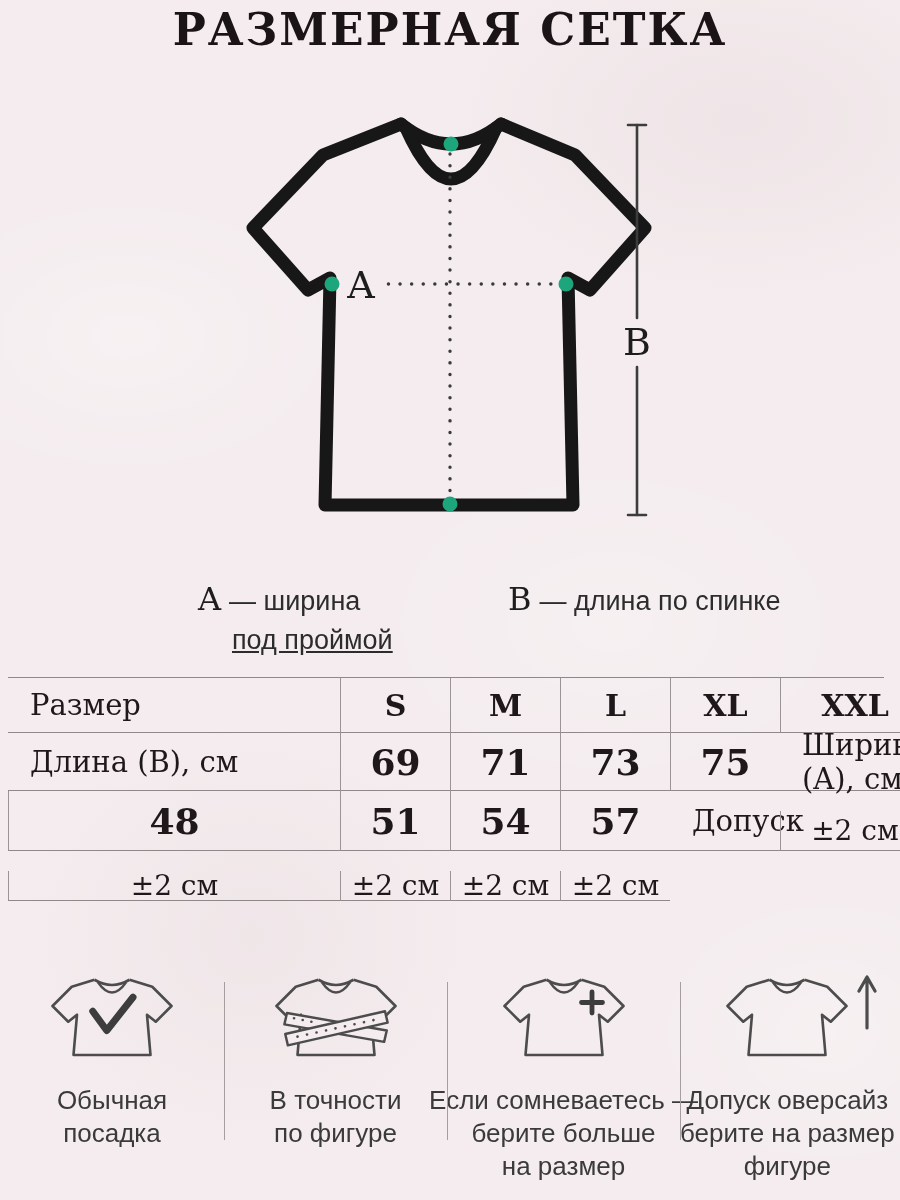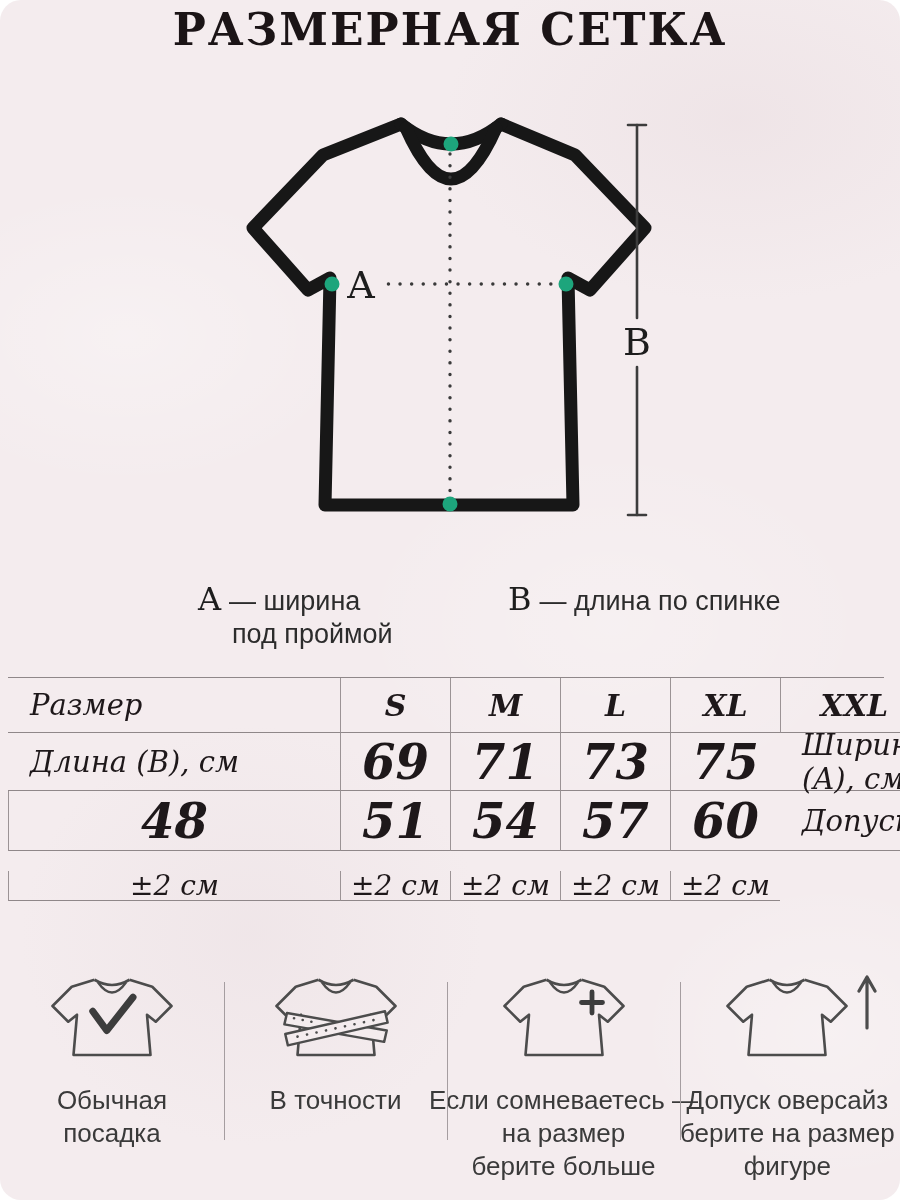--- a/index.html
+++ b/index.html
@@ -7,54 +7,52 @@
     position:relative;width:900px;height:1200px;overflow:hidden;
     background-color:#f4ecee;
     background-image:
       radial-gradient(ellipse 340px 220px at 14% 28%, rgba(255,255,255,.28), transparent 70%),
       radial-gradient(ellipse 420px 260px at 82% 10%, rgba(229,214,218,.35), transparent 70%),
       radial-gradient(ellipse 380px 260px at 68% 52%, rgba(255,255,255,.22), transparent 70%),
       radial-gradient(ellipse 330px 300px at 28% 78%, rgba(230,217,221,.32), transparent 70%),
       radial-gradient(ellipse 280px 220px at 92% 86%, rgba(255,255,255,.25), transparent 70%);
     font-family:"Liberation Sans","DejaVu Sans",sans-serif;
     color:#211b1d;
-    border-radius:21px;
   }
   .title{
     position:absolute;top:4px;left:0;width:100%;text-align:center;
     font-family:"DejaVu Serif","Liberation Serif",serif;
     font-size:44px;font-weight:600;letter-spacing:2px;color:#1b1416;
   }
   .diagram{position:absolute;left:228px;top:100px;}
 
   
   .legend-a{position:absolute;left:198px;top:580px;font-size:27px;color:#2c2c2c;}
   .legend-b{position:absolute;left:508px;top:580px;font-size:27px;color:#2c2c2c;}
   .legend-cap{font-family:"DejaVu Serif","Liberation Serif",serif;font-size:32px;margin-right:8px;color:#1d1d1d;}
-  .legend-a .l2{margin-left:34px;margin-top:1px;}
+  .legend-a .l2{margin-left:34px;margin-top:7px;text-decoration:underline;}
 
   
   .size-table{
     position:absolute;left:8px;top:677px;width:876px;
     display:grid;
     grid-template-columns:332px 110px 110px 110px 110px 1fr;
     grid-template-rows:55px 58px 60px 50px;
     border-top:1px solid #8f8789;
   }
   .tcell{
     display:flex;align-items:center;justify-content:center;
     border-bottom:1px solid #8f8789;
     font-family:"DejaVu Serif","Liberation Serif",serif;
     color:#1e181a;
-    font-style:italic;
   }
   .tcell.vline{border-left:1px solid #9b9395;}
   .tcell.rowlabel{justify-content:flex-start;padding-left:22px;font-size:29px;}
   .tcell.hsize{font-size:30px;font-weight:600;}
-  .tcell.num{font-size:48px;font-weight:600;}
+  .tcell.num{font-size:36px;font-weight:600;}
   .tcell.tol{font-size:28px;margin-top:20px;}
 
   
   .fit{position:absolute;left:0;top:960px;width:800px;height:230px;
        display:grid;grid-template-columns:224px 223px 233px 1fr;}
   .fit-cell{position:relative;display:flex;flex-direction:column;align-items:center;}
   .icon-box{height:104px;display:flex;align-items:center;justify-content:center;margin-top:4px;}
   .fit-label{margin-top:16px;text-align:center;font-size:26px;line-height:33px;color:#3a3a3a;white-space:nowrap;}
   .divider{position:absolute;top:22px;width:1px;height:158px;background:#a59da0;}
   .d1{left:224px;} .d2{left:447px;} .d3{left:680px;}
@@ -117,21 +115,20 @@
     <div class="tcell num vline">69</div>
     <div class="tcell num vline">71</div>
     <div class="tcell num vline">73</div>
     <div class="tcell num vline">75</div>
 
     <div class="tcell rowlabel">Ширина (A), см</div>
     <div class="tcell num vline">48</div>
     <div class="tcell num vline">51</div>
     <div class="tcell num vline">54</div>
     <div class="tcell num vline">57</div>
-    <div class="tcell num vline">60</div>
 
     <div class="tcell rowlabel">Допуск</div>
     <div class="tcell tol vline">±2 см</div>
     <div class="tcell tol vline">±2 см</div>
     <div class="tcell tol vline">±2 см</div>
     <div class="tcell tol vline">±2 см</div>
     <div class="tcell tol vline">±2 см</div>
   </div>
 
   <div class="fit">
@@ -158,36 +155,37 @@
           <path d="M 60 10 Q 80 22 100 10" fill="none" stroke="#4c4c4c" stroke-width="3"></path>
           <path d="M 64 13 Q 80 36 96 13" fill="none" stroke="#4c4c4c" stroke-width="3"></path>
           <path d="M 24 48 L 138 68 L 135 81 L 21 61 Z" fill="#f4ecee" stroke="#4c4c4c" stroke-width="2.8" stroke-linejoin="round"></path>
           <path d="M 32 54 L 52 58" fill="none" stroke="#4c4c4c" stroke-width="3" stroke-linecap="round" stroke-dasharray="0.1 10"></path>
           <path d="M 22 72 L 136 46 L 139 59 L 25 85 Z" fill="#f4ecee" stroke="#4c4c4c" stroke-width="2.8" stroke-linejoin="round"></path>
           <path d="M 36 75 L 128 55" fill="none" stroke="#4c4c4c" stroke-width="3" stroke-linecap="round" stroke-dasharray="0.1 11"></path>
         </svg>
       </div>
       <div class="fit-label">
         <div>В точности</div>
+        <div>по фигуре</div>
       </div>
     </div>
 
     <div class="fit-cell">
       <div class="icon-box">
         <svg width="140" height="91" viewBox="0 0 160 104">
           <path d="M 60 10 L 34 18 L 12 40 L 30 58 L 40 50 L 36 96 L 124 96 L 120 50 L 130 58 L 148 40 L 126 18 L 100 10" fill="none" stroke="#4c4c4c" stroke-width="3" stroke-linejoin="round"></path>
           <path d="M 60 10 Q 80 22 100 10" fill="none" stroke="#4c4c4c" stroke-width="3"></path>
           <path d="M 64 13 Q 80 36 96 13" fill="none" stroke="#4c4c4c" stroke-width="3"></path>
           <path d="M 112 24 L 112 48 M 100 36 L 124 36" fill="none" stroke="#3d3d3d" stroke-width="5.5" stroke-linecap="round"></path>
         </svg>
       </div>
       <div class="fit-label">
         <div>Если сомневаетесь —</div>
+        <div>берите больше</div>
         <div>на размер</div>
-        <div>берите больше</div>
       </div>
     </div>
 
     <div class="fit-cell">
       <div class="icon-box">
         <svg width="140" height="91" viewBox="0 0 160 104">
           <path d="M 60 10 L 34 18 L 12 40 L 30 58 L 40 50 L 36 96 L 124 96 L 120 50 L 130 58 L 148 40 L 126 18 L 100 10" fill="none" stroke="#4c4c4c" stroke-width="3" stroke-linejoin="round"></path>
           <path d="M 60 10 Q 80 22 100 10" fill="none" stroke="#4c4c4c" stroke-width="3"></path>
           <path d="M 64 13 Q 80 36 96 13" fill="none" stroke="#4c4c4c" stroke-width="3"></path>
         </svg>

